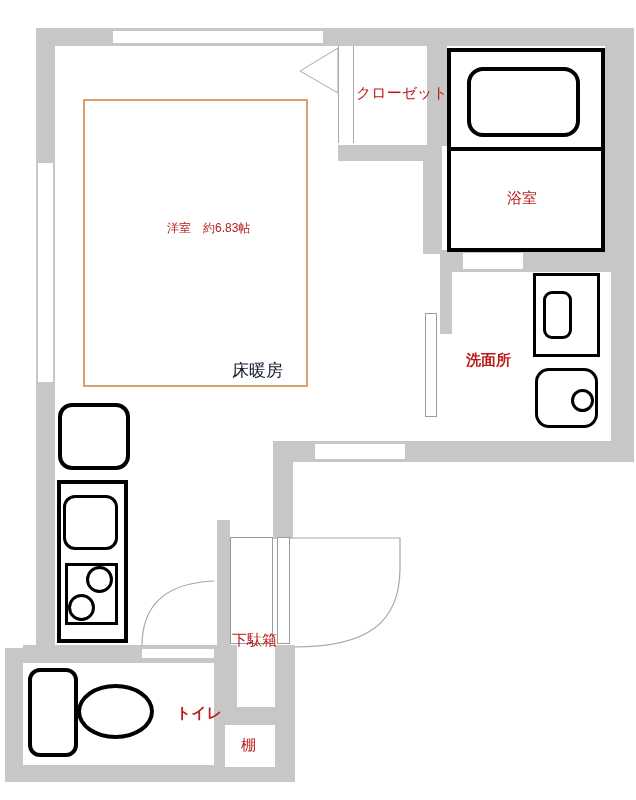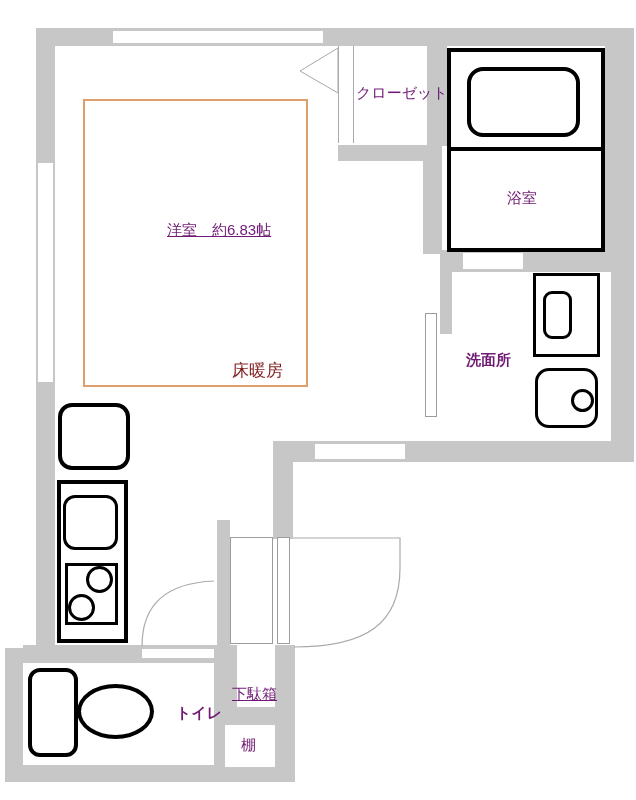--- a/index.html
+++ b/index.html
@@ -5,24 +5,24 @@
   html,body{margin:0;padding:0;background:#ffffff;}
   #plan{
     position:relative;width:636px;height:800px;background:#ffffff;overflow:hidden;
     font-family:"Liberation Sans","DejaVu Sans",sans-serif;
   }
   .wall{position:absolute;background:#c7c7c7;}
   .opening{position:absolute;background:#ffffff;}
   .fixture{position:absolute;background:#ffffff;border:4px solid #000;box-sizing:border-box;}
   .fixture.thin{border-width:3px;}
   .panel{position:absolute;background:#ffffff;border:1px solid #9c9c9c;box-sizing:border-box;}
-  .lbl{position:absolute;color:#701a75;font-size:15px;line-height:1.1;white-space:nowrap;}
-  .lbl.big{font-size:15px;text-decoration:underline;}
+  .lbl{position:absolute;color:#b91c1c;font-size:15px;line-height:1.1;white-space:nowrap;}
+  .lbl.big{font-size:12px;}
   .heat-rect{position:absolute;border:2px solid #dda06c;box-sizing:border-box;background:transparent;}
-  .heat-lbl{color:#7f1d1d;font-size:17px;}
+  .heat-lbl{color:#0f172a;font-size:17px;}
   svg.overlay{position:absolute;left:0;top:0;pointer-events:none;}
 </style>
 </head>
 <body>
 
 <div id="plan">
 
   <div class="wall" style="left:36px;top:28px;width:598px;height:18px;"></div>
   <div class="wall" style="left:36px;top:28px;width:19px;height:620px;"></div>
   <div class="wall" style="left:605px;top:28px;width:29px;height:232px;"></div>
@@ -81,16 +81,16 @@
     <path d="M 293 538 H 400 V 568 C 400 624 366 647 294 647" fill="none" stroke="#a9a9a9" stroke-width="1.2"></path>
     <path d="M 214 581 C 164 583 142 606 142 646" fill="none" stroke="#a9a9a9" stroke-width="1.2"></path>
   </svg>
 
   <div class="lbl big" style="left:167px;top:222px;">洋室　約6.83帖</div>
   <div class="lbl heat-lbl" style="left:232px;top:362px;">床暖房</div>
   <div class="lbl" style="left:356px;top:85px;">クローゼット</div>
   <div class="lbl" style="left:507px;top:190px;">浴室</div>
   <div class="lbl" style="left:466px;top:352px;font-weight:bold;">洗面所</div>
   <div class="lbl" style="left:176px;top:705px;font-weight:bold;">トイレ</div>
-  <div class="lbl" style="left:232px;top:686px;text-decoration:underline;">下駄箱</div>
+  <div class="lbl" style="left:232px;top:632px;">下駄箱</div>
   <div class="lbl" style="left:241px;top:737px;">棚</div>
 
 </div>
 
 </body></html>

